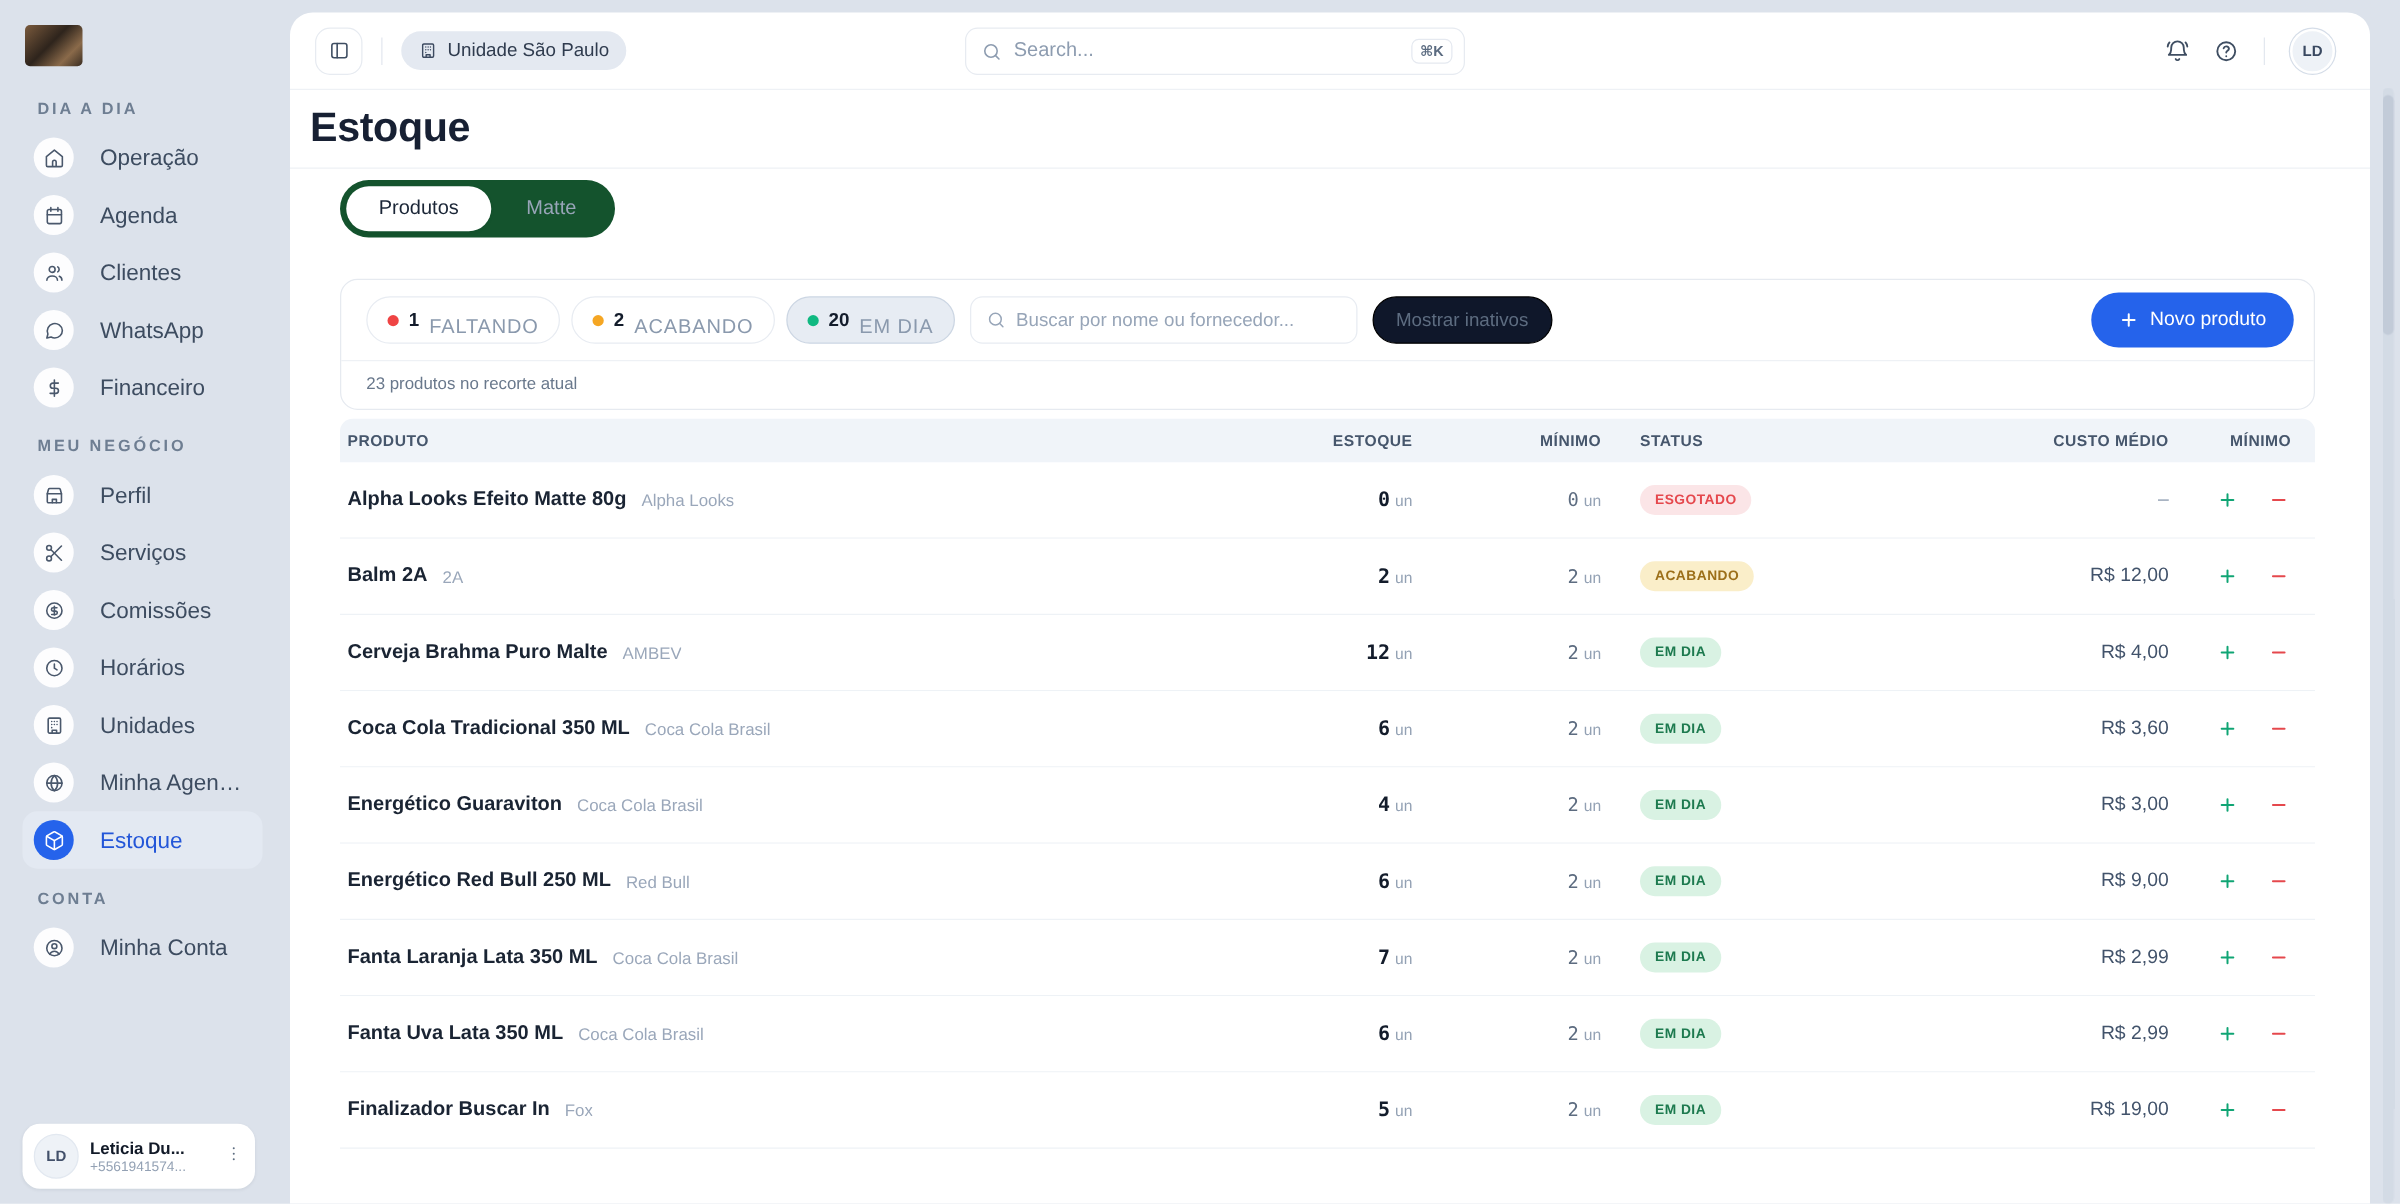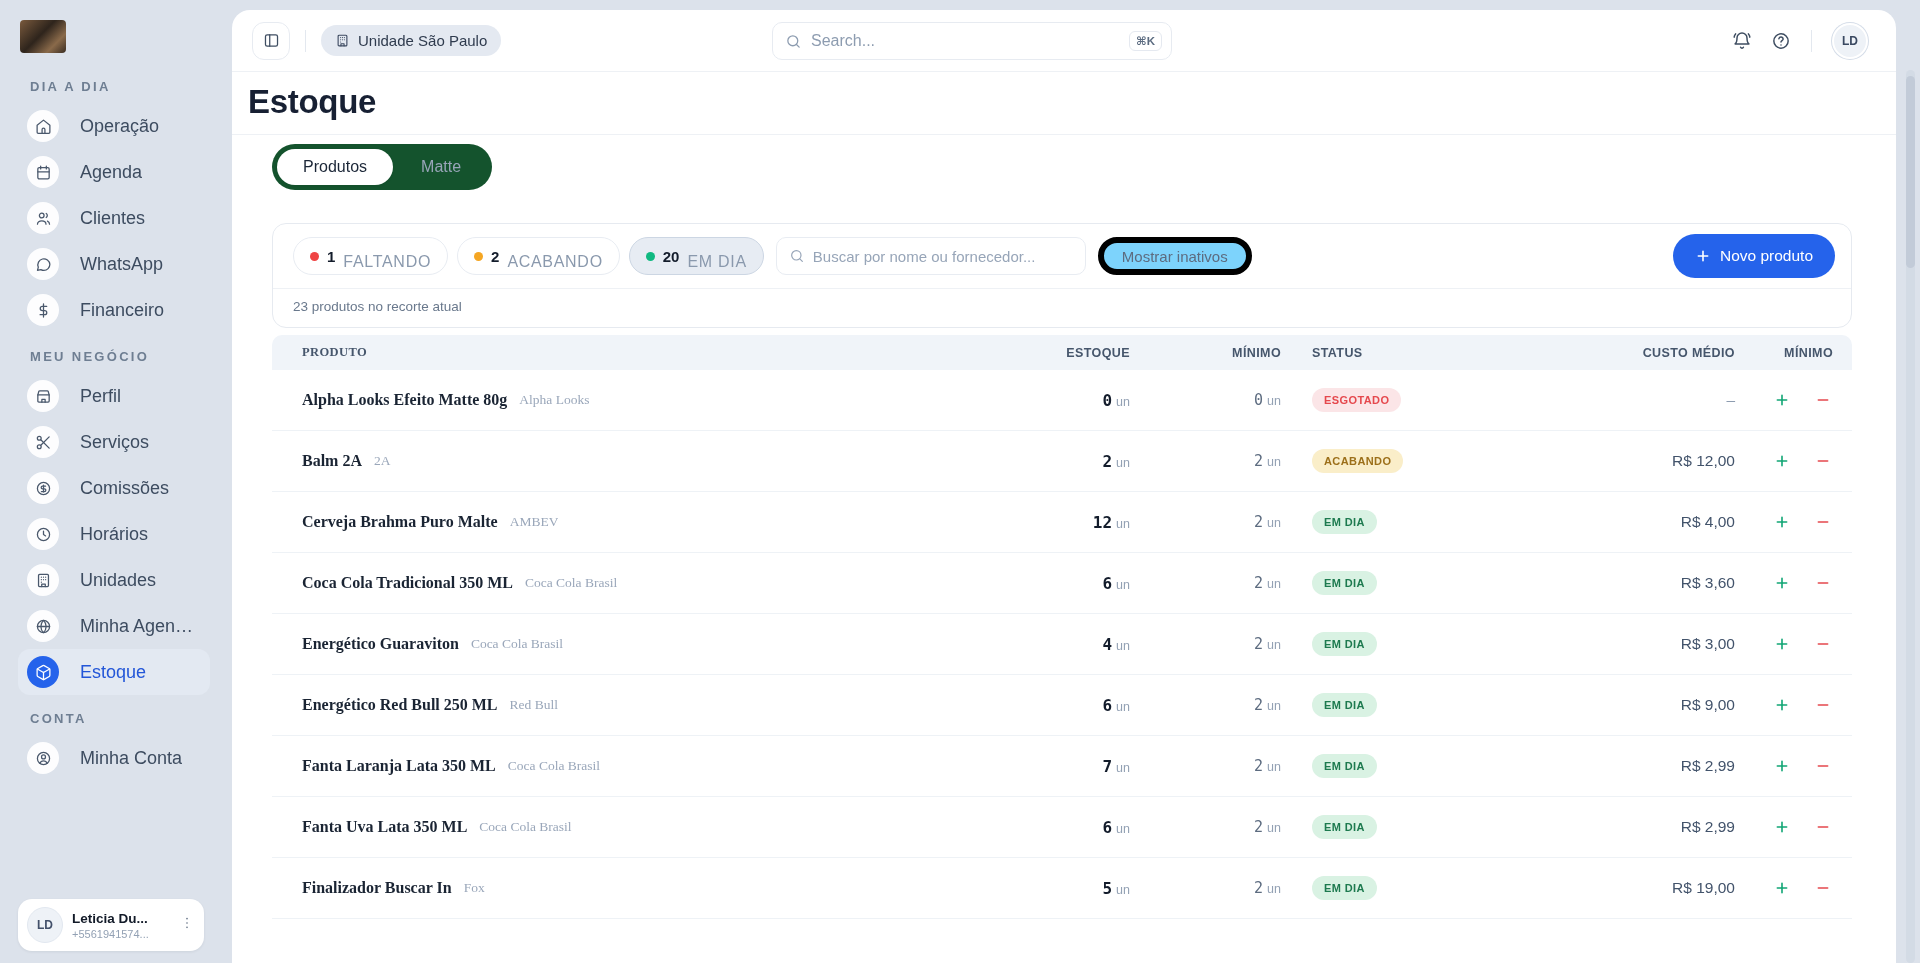--- a/index.html
+++ b/index.html
@@ -73,34 +73,34 @@
   .chip.active { background:#e7ecf3; border-color:#ccd6e3; }
   .chip .dot { width:9px; height:9px; border-radius:50%; }
   .chip .count { font-size:15px; font-weight:700; color:#131c2b; }
   .chip .lbl { font-size:16px; font-weight:400; letter-spacing:.7px; color:#8a99ad;margin-top:12px; }
   .filter-search { width:310px; height:38px; margin-left:12px; border:1px solid #e8ecf2; border-radius:10px;
     display:flex; align-items:center; gap:8px; padding:0 12px; background:#fff; }
   .filter-search svg { width:16px; height:16px; color:#97a5b8; flex-shrink:0; }
   .filter-search input { border:none; outline:none; flex:1; font-size:15px; color:#33415a;
     font-family:inherit; background:transparent; min-width:0; }
   .filter-search input::placeholder { color:#97a5b8; }
-  .ghost-btn { margin-left:12px; height:38px; padding:0 18px; border:6px solid #000000; border-radius:999px;
-    background:#7dd3fc; font-size:15px; color:#5d6c80; font-family:inherit; cursor:pointer; }
+  .ghost-btn { margin-left:12px; height:38px; padding:0 18px; border:1px solid #000000; border-radius:999px;
+    background:#0f172a; font-size:15px; color:#5d6c80; font-family:inherit; cursor:pointer; }
   .primary-btn { margin-left:auto; height:44px; padding:0 22px; border:none; border-radius:999px; background:#2563eb;
     color:#fff; font-size:15.5px; font-weight:500; font-family:inherit; display:flex; align-items:center; gap:9px; cursor:pointer; }
   .primary-btn svg { width:16px; height:16px; }
   .filter-summary { border-top:1px solid #eef1f5; padding:10px 20px 13px; font-size:13.5px; color:#69788c; }
   
   .section-count { margin-top:22px; font-size:12.5px; font-weight:700; letter-spacing:1.9px; color:#5e6e84; flex-shrink:0; }
   .table { margin-top:7px; display:flex; flex-direction:column; }
   .thead { display:flex; align-items:center; height:35px; background:#f0f4f9; border-radius:10px 10px 0 0;
     font-size:12.5px; font-weight:600; letter-spacing:.4px; color:#46566c; padding-right:19px; flex-shrink:0; }
   .trow { display:flex; align-items:center; height:61px; border-bottom:1px solid #eef2f6; padding-right:19px;
     background:#fff; cursor:pointer; flex-shrink:0; }
-  .col-product { flex:1; min-width:0; padding-left:30px; display:flex; align-items:center; gap:12px; overflow:hidden;font-family:Liberation Serif, serif; }
+  .col-product { flex:1; min-width:0; padding-left:6px; display:flex; align-items:center; gap:12px; overflow:hidden; }
   .col-stock { width:110px; text-align:right; flex-shrink:0; }
   .col-min { width:151px; text-align:right; flex-shrink:0; }
   .col-status { width:154px; padding-left:31px; flex-shrink:0; }
   .col-cost { width:300px; text-align:right; flex-shrink:0; }
   .col-actions { width:98px; flex-shrink:0; display:flex; justify-content:flex-end; align-items:center; gap:21px; }
   .p-name { font-size:16px; font-weight:600; color:#1a2433; white-space:nowrap; }
   .p-supplier { font-size:13.5px; color:#9aa7ba; white-space:nowrap; overflow:hidden; text-overflow:ellipsis; }
   .stock-num { font-size:16px; font-weight:700; color:#131c2b; font-family:"DejaVu Sans Mono", monospace; }
   .min-num { font-size:15px; color:#5d6c80; font-family:"DejaVu Sans Mono", monospace; }
   .unit { font-size:12.5px; color:#93a1b4; margin-left:4px; }

